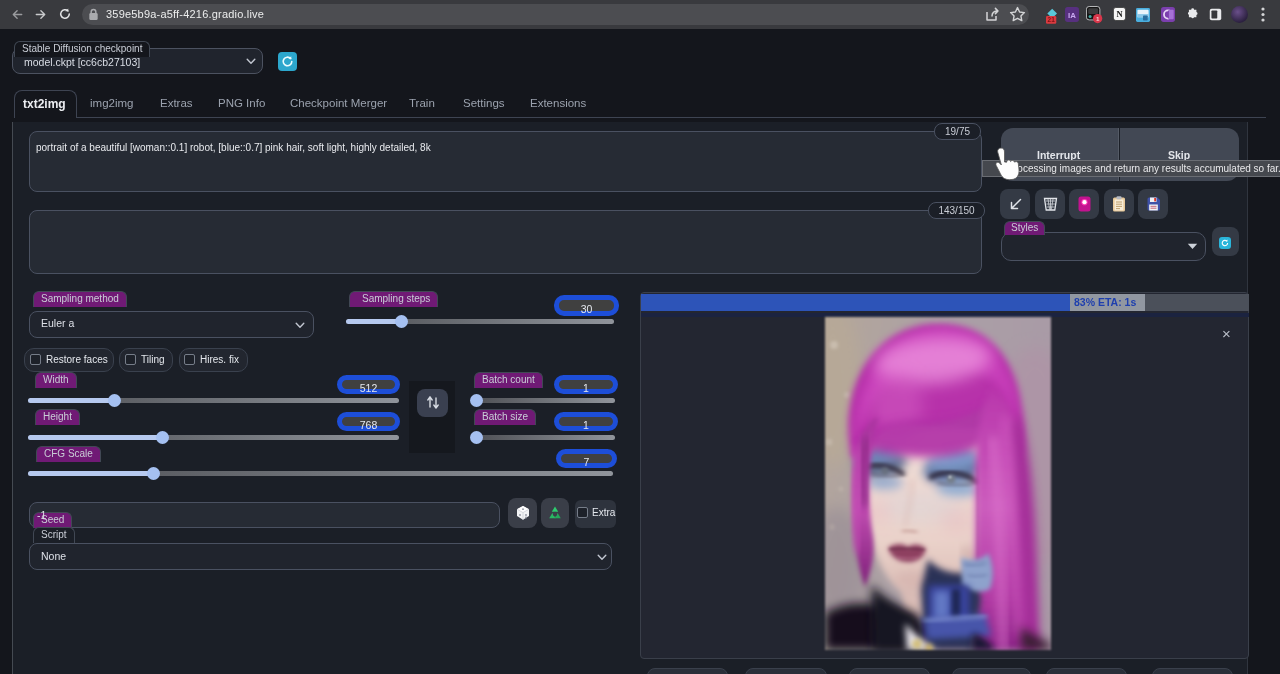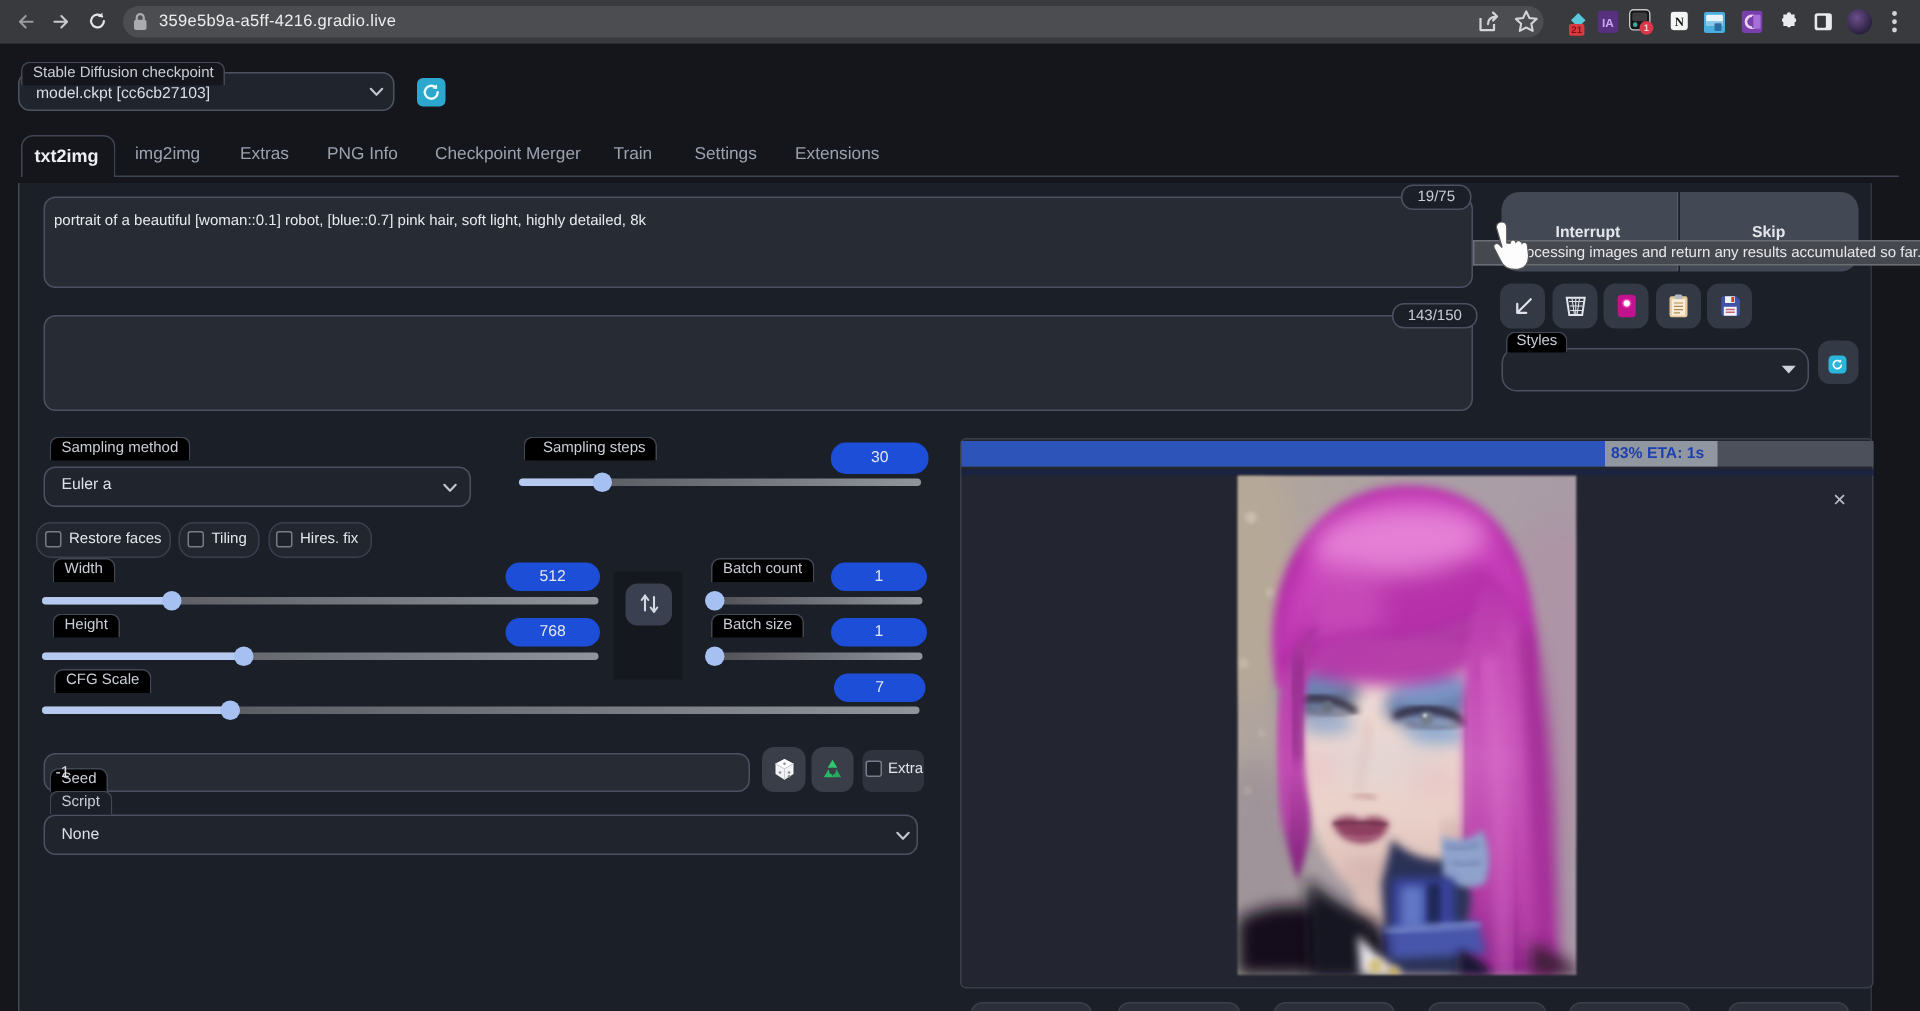--- a/index.html
+++ b/index.html
@@ -1,23 +1,23 @@
 <!DOCTYPE html>
 <html><head>
 <meta charset="utf-8">
 <style>
   * { margin:0; padding:0; box-sizing:border-box; }
   html,body { width:1280px; height:674px; overflow:hidden; background:#14161c;
     font-family:"Liberation Sans", sans-serif; }
   .abs { position:absolute; }
-  .chip { position:absolute; font-size:10px; color:#c9cdd6; background:#000000;
+  .chip { position:absolute; font-size:10px; color:#c9cdd6; background:#701a75;
     border:1px solid #414854; border-bottom:none; border-radius:6px 6px 0 0;
     padding:1px 7px 2px 7px; line-height:12px; z-index:3; white-space:nowrap; }
   .inputbox { position:absolute; background:#262b34; border:1px solid #4a5161; border-radius:8px; }
-  .numbox { position:absolute; background:#1d4ed8; border:1px solid #1d4ed8; border-radius:10px;
+  .numbox { position:absolute; background:#404040; border:5px solid #1d4ed8; border-radius:10px;
     font-size:10.5px; color:#e4e7ed; text-align:center; z-index:4; }
   .lab13 { position:absolute; font-size:10.5px; color:#dde0e7; white-space:nowrap; }
   .track { position:absolute; height:5px; border-radius:3px; background:linear-gradient(90deg,#4d4f54,#90949b); z-index:2; }
   .fill  { position:absolute; height:5px; border-radius:3px 0 0 3px; background:#b6c9ef; z-index:2; }
   .handle{ position:absolute; width:13px; height:13px; border-radius:50%; background:#a5c0f1; z-index:3; }
   .cb { position:absolute; width:11px; height:11px; border:1px solid #767d89; border-radius:2px; background:#1d2129; z-index:3; }
   .iconbtn { position:absolute; width:30px; height:30px; border-radius:8px; background:#343a45; z-index:3; }
   .tabtxt { position:absolute; font-size:11.5px; color:#9ba2ae; white-space:nowrap; }
   svg { display:block; }
 </style>

